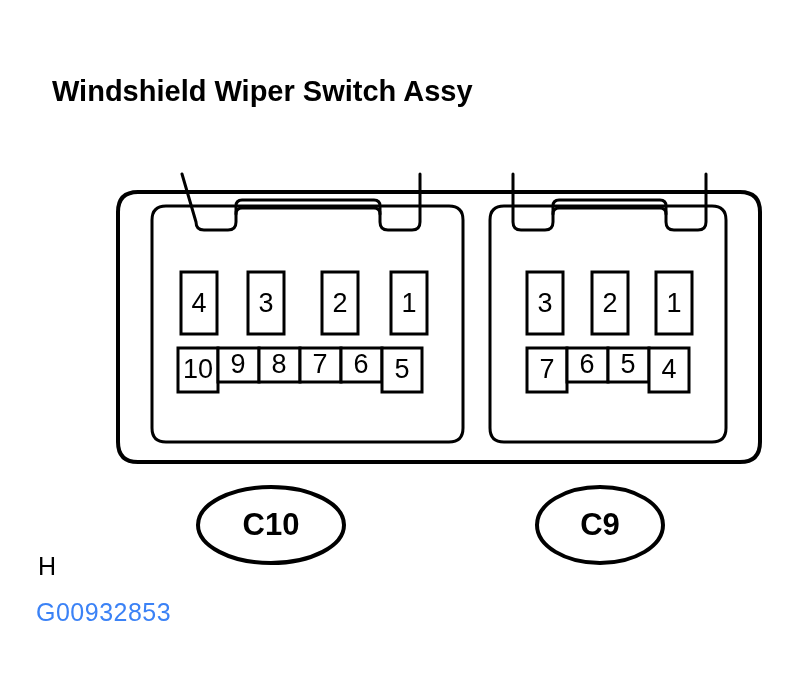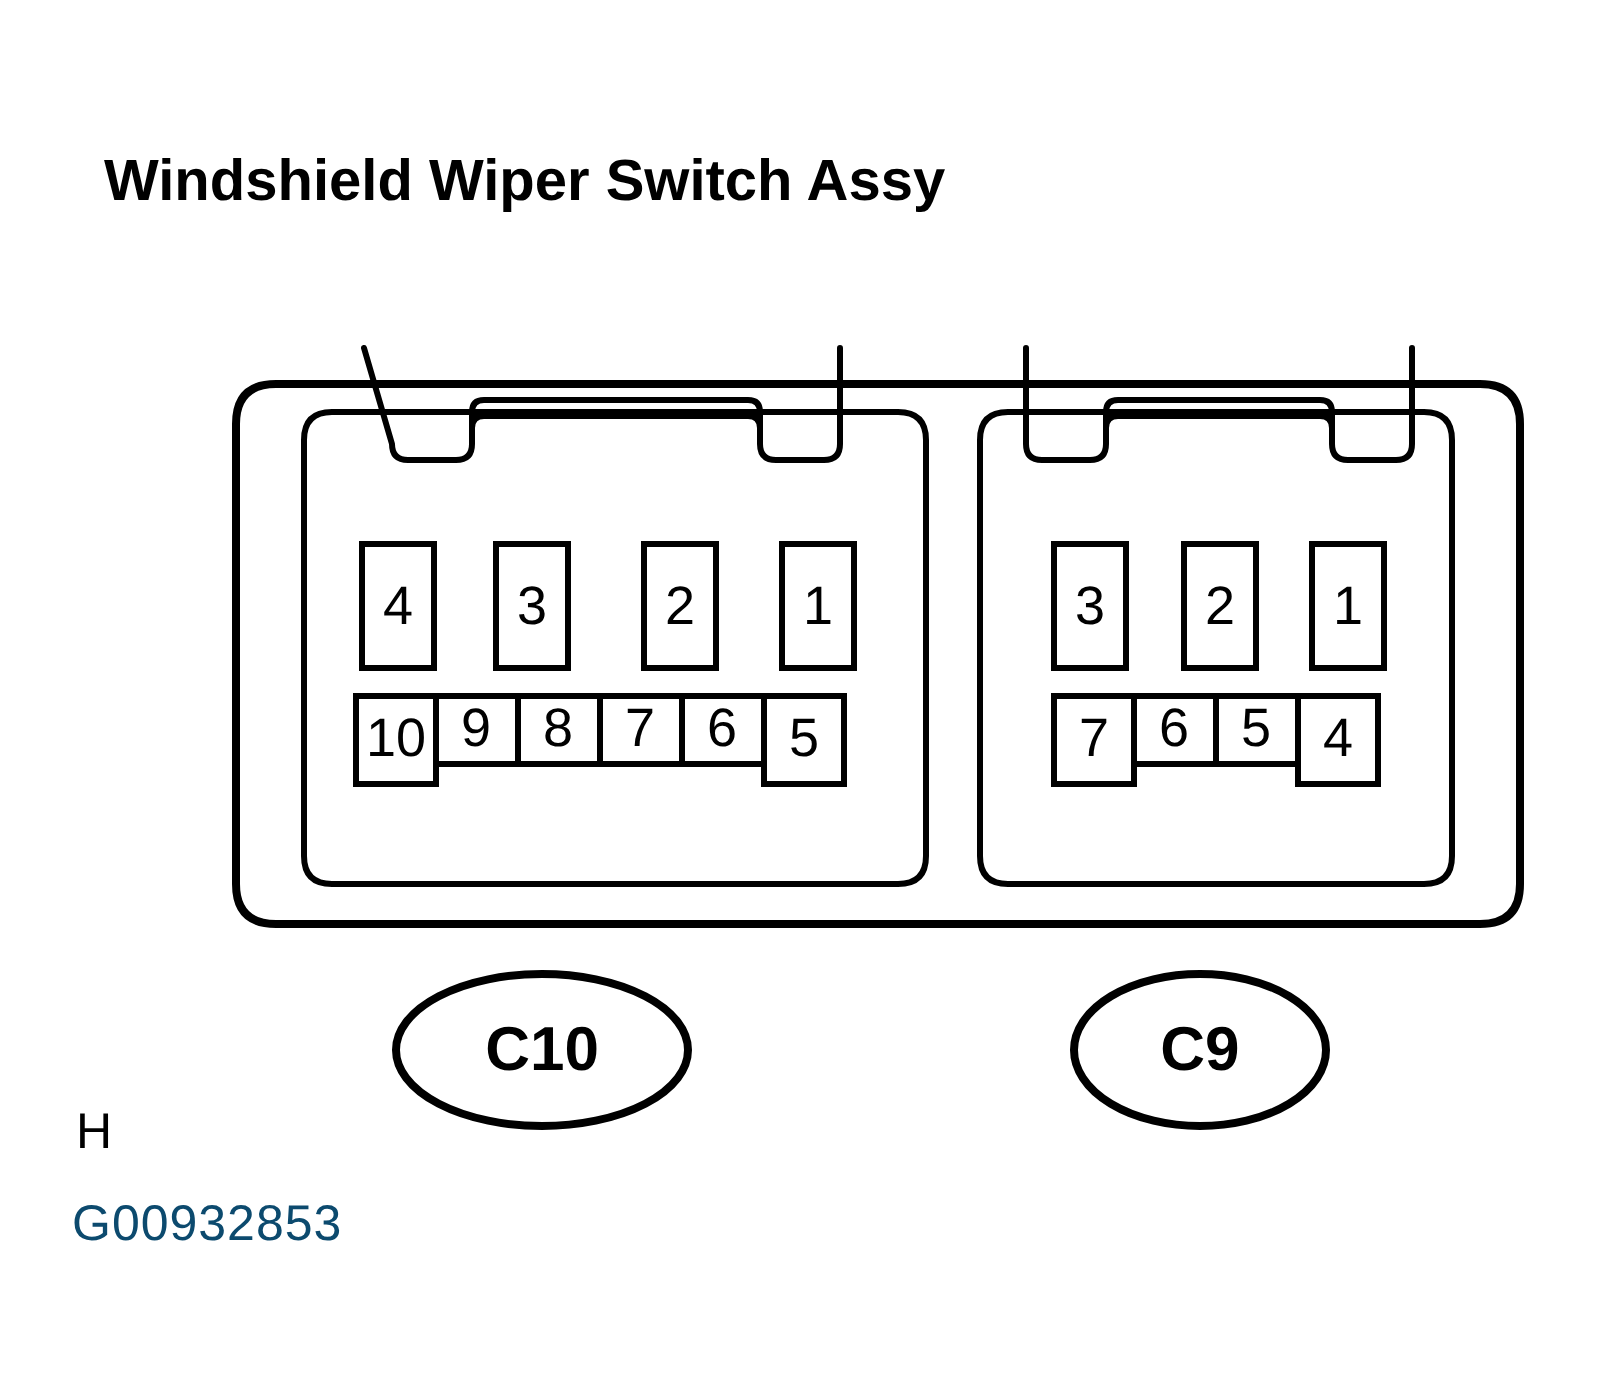--- a/index.html
+++ b/index.html
@@ -102,21 +102,21 @@
     font-family: "Liberation Sans", sans-serif;
     font-size: 25px;
     color: #000000;
   }
   .footer-code {
     position: absolute;
     left: 36px;
     top: 598px;
     font-family: "Liberation Sans", sans-serif;
     font-size: 25px;
-    color: #0c4a6e;
+    color: #3b82f6;
     letter-spacing: 0.5px;
   }
 </style>
 </head>
 <body>
 
 <div id="page">
 
   <div class="title-block">
     <div class="title-line">Windshield Wiper Switch Assy</div>

